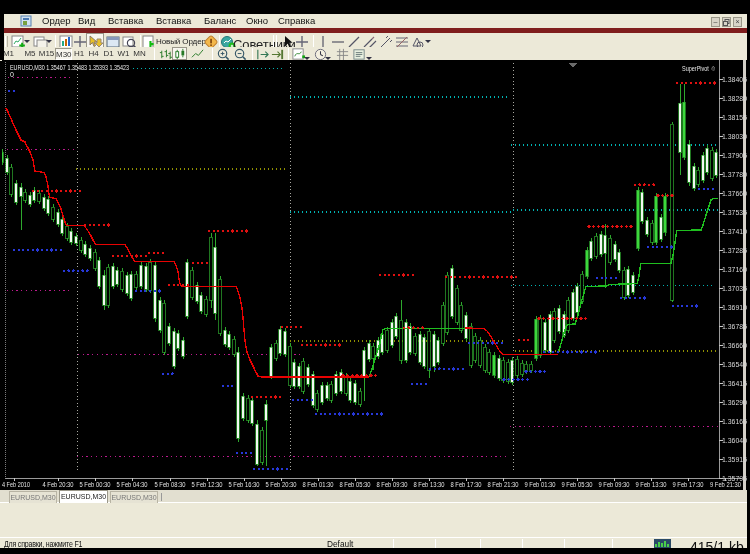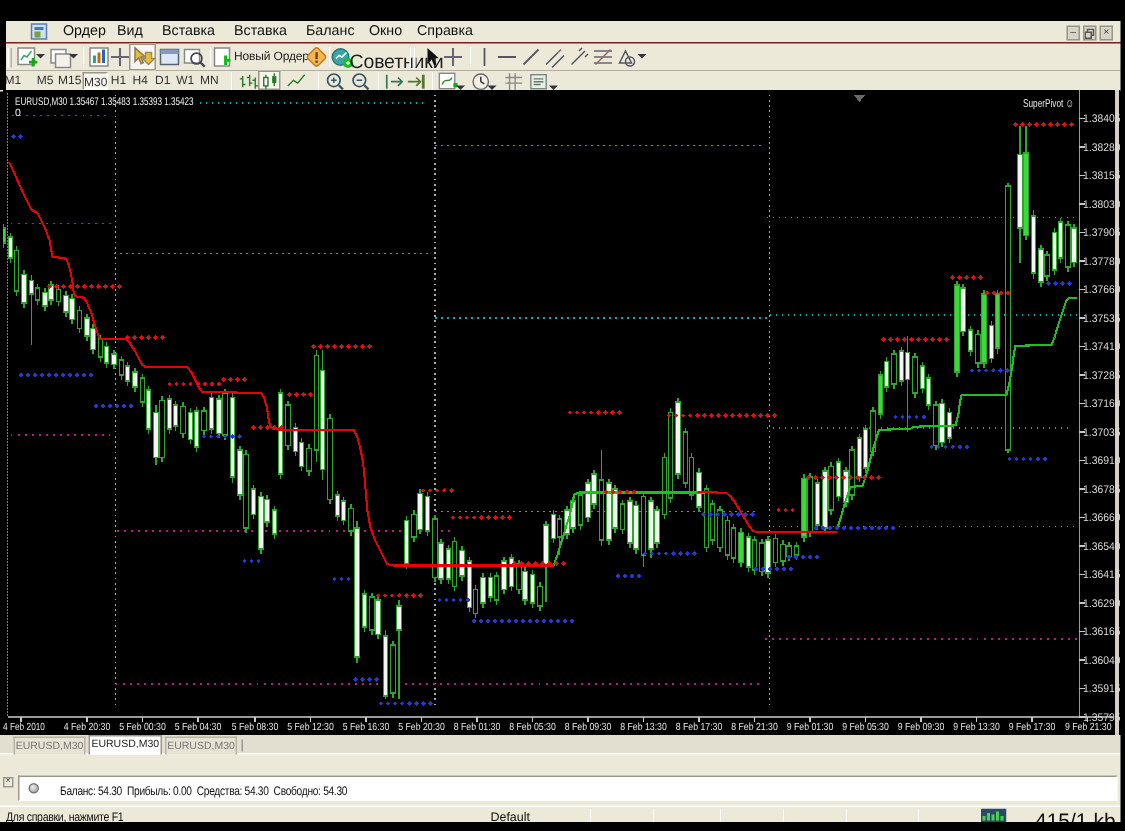--- a/index.html
+++ b/index.html
@@ -1,21 +1,21 @@
 <!DOCTYPE html>
 <html><head><meta charset="utf-8"><style>
 *{margin:0;padding:0;box-sizing:border-box}
 html,body{width:750px;height:554px;background:#000;overflow:hidden;
   font-family:"Liberation Sans",sans-serif}
 .abs{position:absolute}
 #win{position:relative;width:750px;height:554px;background:#000}
 .bar{position:absolute;left:0;width:750px;background:#ece9d8}
 .menu{top:14px;height:14px;font-size:9.5px;color:#111;line-height:14px}
 .menu span{display:inline-block;margin:0}
-.tb1{top:28px;height:19px;border-top:1px solid #7f1d1d}
+.tb1{top:28px;height:19px;border-top:5px solid #7f1d1d}
 .tb2{top:47px;height:14px}
 .sep{display:inline-block;width:1px;height:14px;background:#aca899;
   border-right:1px solid #fff;vertical-align:middle;margin:0 2px}
 .tfb{position:absolute;top:1px;height:12px;font-size:8px;color:#333;
   text-align:center;line-height:12px}
 .pressed{background:#f7f5ee;border:1px solid #9a9789;border-right-color:#fff;border-bottom-color:#fff}
 .ic{position:absolute;top:1px;width:17px;height:16px}
 .winbtn{position:absolute;top:16px;width:9px;height:10px;background:#d8d4c8;
   border:1px solid #9a9789;font-size:7px;line-height:8px;text-align:center;color:#444}
 </style></head><body>
@@ -919,27 +919,20 @@
 <div class="abs" style="left:0;top:490px;width:750px;height:58px;background:#ece9d8">
 
   <div class="abs" style="left:0;top:0;width:750px;height:13px;background:#e2dfd0;border-bottom:1px solid #fff">
     <div class="abs" style="left:9px;top:1px;width:48px;height:12px;border:1px solid #b8b4a4;border-bottom:none;background:#e6e3d4;font-size:7px;color:#777;text-align:center;line-height:11px">EURUSD,M30</div>
     <div class="abs" style="left:59px;top:0;width:49px;height:13px;border:1px solid #9a9789;border-bottom:none;background:#fff;font-size:7px;color:#222;text-align:center;line-height:12px">EURUSD,M30</div>
     <div class="abs" style="left:110px;top:1px;width:48px;height:12px;border:1px solid #b8b4a4;border-bottom:none;background:#e6e3d4;font-size:7px;color:#777;text-align:center;line-height:11px">EURUSD,M30</div>
     <div class="abs" style="left:161px;top:3px;width:1px;height:8px;background:#999"></div>
   </div>
 
 
-  <div class="abs" style="left:0;top:27px;width:750px;height:19px;background:#ece9d8">
-    <div class="abs" style="left:2px;top:1px;width:7px;height:7px;border:1px solid #999;background:#ece9d8;font-size:6px;line-height:5px;text-align:center;color:#444">×</div>
-    <div class="abs" style="left:12px;top:0;width:733px;height:17px;background:#fff;border:1px solid #9a9789;border-bottom-color:#fff;border-right-color:#fff">
-      <span style="position:absolute;left:6px;top:4px;width:7px;height:7px;border-radius:50%;background:radial-gradient(circle at 35% 35%, #eee, #999);border:1px solid #777"></span>
-      <span style="position:absolute;left:27px;top:4px;font-size:8.3px;letter-spacing:-0.25px;color:#111;display:inline-block;transform:scaleX(0.82);transform-origin:0 0;white-space:nowrap">Баланс: 54.30&nbsp; Прибыль: 0.00&nbsp; Средства: 54.30&nbsp; Свободно: 54.30</span>
-    </div>
-  </div>
 
   <div class="abs" style="left:0;top:47px;width:750px;height:11px;background:#ece9d8;border-top:1px solid #fff">
     <span class="abs" style="left:4px;top:1px;font-size:8.3px;letter-spacing:-0.25px;color:#111;display:inline-block;transform:scaleX(0.85);transform-origin:0 0;white-space:nowrap">Для справки, нажмите F1</span>
     <span class="abs" style="left:327px;top:1px;font-size:8.3px;color:#111">Default</span>
     <span class="abs" style="left:393px;top:1px;width:1px;height:9px;background:#b6b2a2;border-right:1px solid #fff"></span>
     <span class="abs" style="left:435px;top:1px;width:1px;height:9px;background:#b6b2a2;border-right:1px solid #fff"></span>
     <span class="abs" style="left:480px;top:1px;width:1px;height:9px;background:#b6b2a2;border-right:1px solid #fff"></span>
     <span class="abs" style="left:522px;top:1px;width:1px;height:9px;background:#b6b2a2;border-right:1px solid #fff"></span>
     <span class="abs" style="left:564px;top:1px;width:1px;height:9px;background:#b6b2a2;border-right:1px solid #fff"></span>
     <span class="abs" style="left:612px;top:1px;width:1px;height:9px;background:#b6b2a2;border-right:1px solid #fff"></span>

